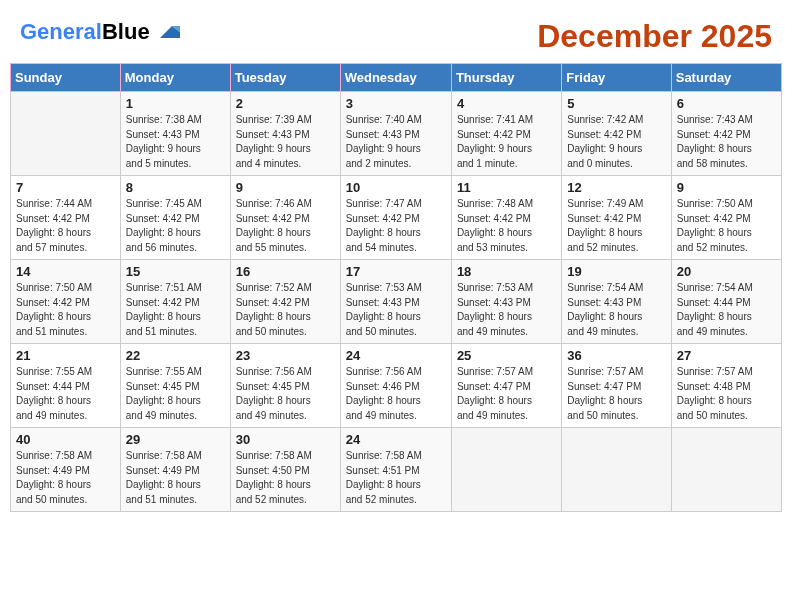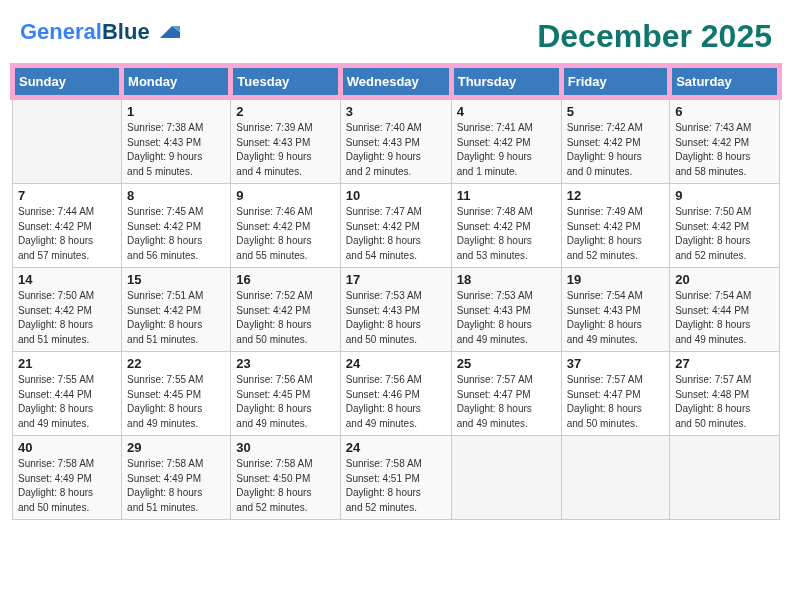--- a/index.html
+++ b/index.html
@@ -20,51 +20,51 @@
     .logo {
       display: flex;
       align-items: center;
     }
     .logo-text {
       font-size: 22px;
       font-weight: bold;
       line-height: 1.1;
     }
     .logo-general { color: #3b82f6; }
-    .logo-blue { color: #0c4a6e; }
+    .logo-blue { color: #000000; }
     .logo-icon {
       width: 28px;
       height: 28px;
       margin-left: 2px;
     }
     .title-block {
       text-align: right;
     }
     .month-title {
       font-size: 32px;
       font-weight: bold;
-      color: #0f766e;
+      color: #c2410c;
     }
     .location {
       font-size: 15px;
       color: #555;
     }
     .calendar {
       width: 100%;
       border-collapse: collapse;
       font-size: 11px;
     }
     .calendar thead tr th {
       background: #3a7abf;
       color: #fff;
       font-weight: bold;
       font-size: 13px;
       padding: 6px 4px;
       text-align: left;
-      border: 5px solid #f9a8d4;
+      border: 1px solid #f9a8d4;
     }
     .calendar tbody tr td {
       border: 1px solid #ccc;
       vertical-align: top;
       padding: 4px 5px;
       width: 113px;
       min-height: 80px;
       background: #fff;
     }
     .calendar tbody tr:nth-child(odd) td {
@@ -226,21 +226,21 @@
         </td>
         <td>
           <span class="day-number">24</span>
           <div class="day-info">Sunrise: 7:56 AM<br>Sunset: 4:46 PM<br>Daylight: 8 hours<br>and 49 minutes.</div>
         </td>
         <td>
           <span class="day-number">25</span>
           <div class="day-info">Sunrise: 7:57 AM<br>Sunset: 4:47 PM<br>Daylight: 8 hours<br>and 49 minutes.</div>
         </td>
         <td>
-          <span class="day-number">37</span>
+          <span class="day-number">36</span>
           <div class="day-info">Sunrise: 7:57 AM<br>Sunset: 4:47 PM<br>Daylight: 8 hours<br>and 50 minutes.</div>
         </td>
         <td>
           <span class="day-number">27</span>
           <div class="day-info">Sunrise: 7:57 AM<br>Sunset: 4:48 PM<br>Daylight: 8 hours<br>and 50 minutes.</div>
         </td>
       </tr>
       <tr>
         <td>
           <span class="day-number">40</span>

